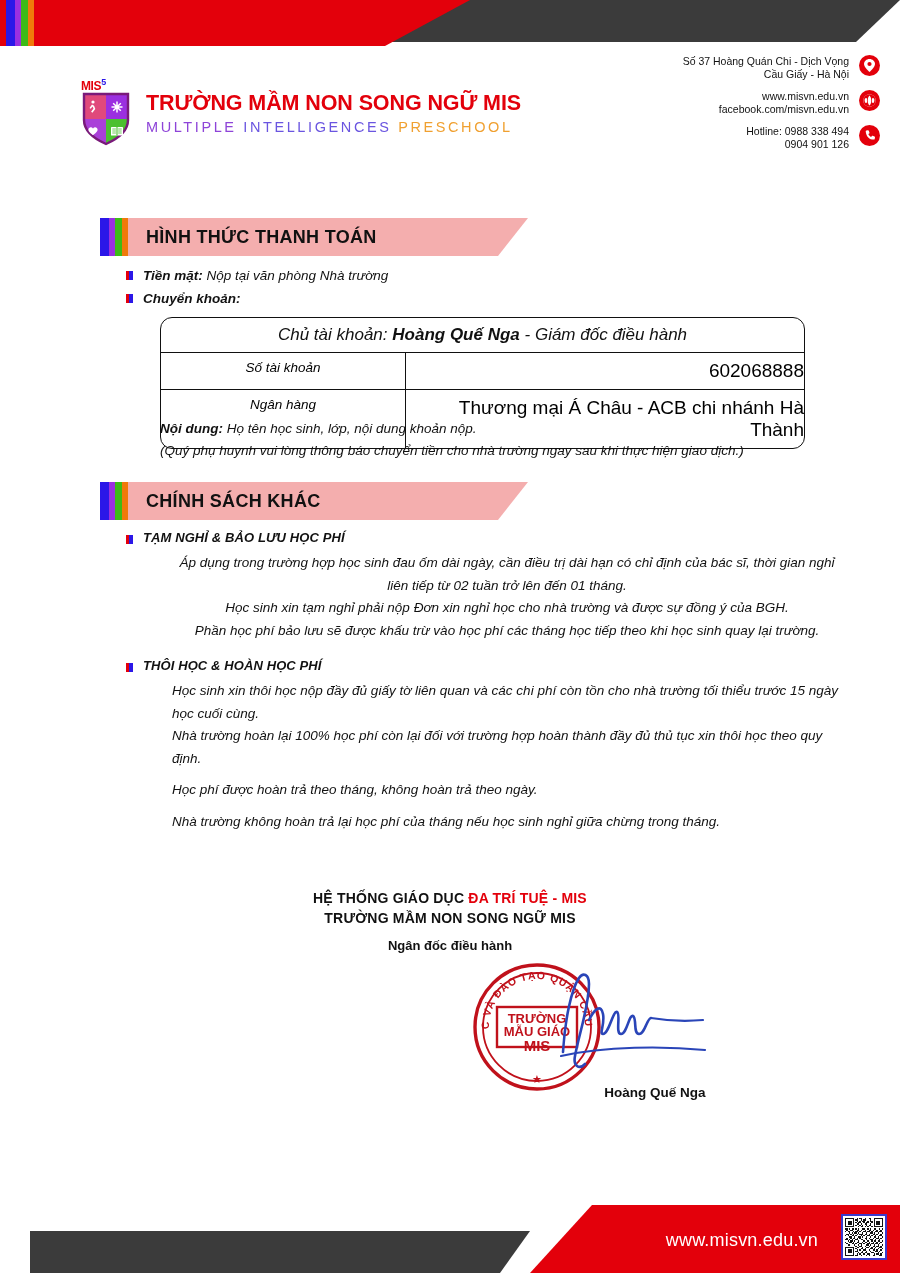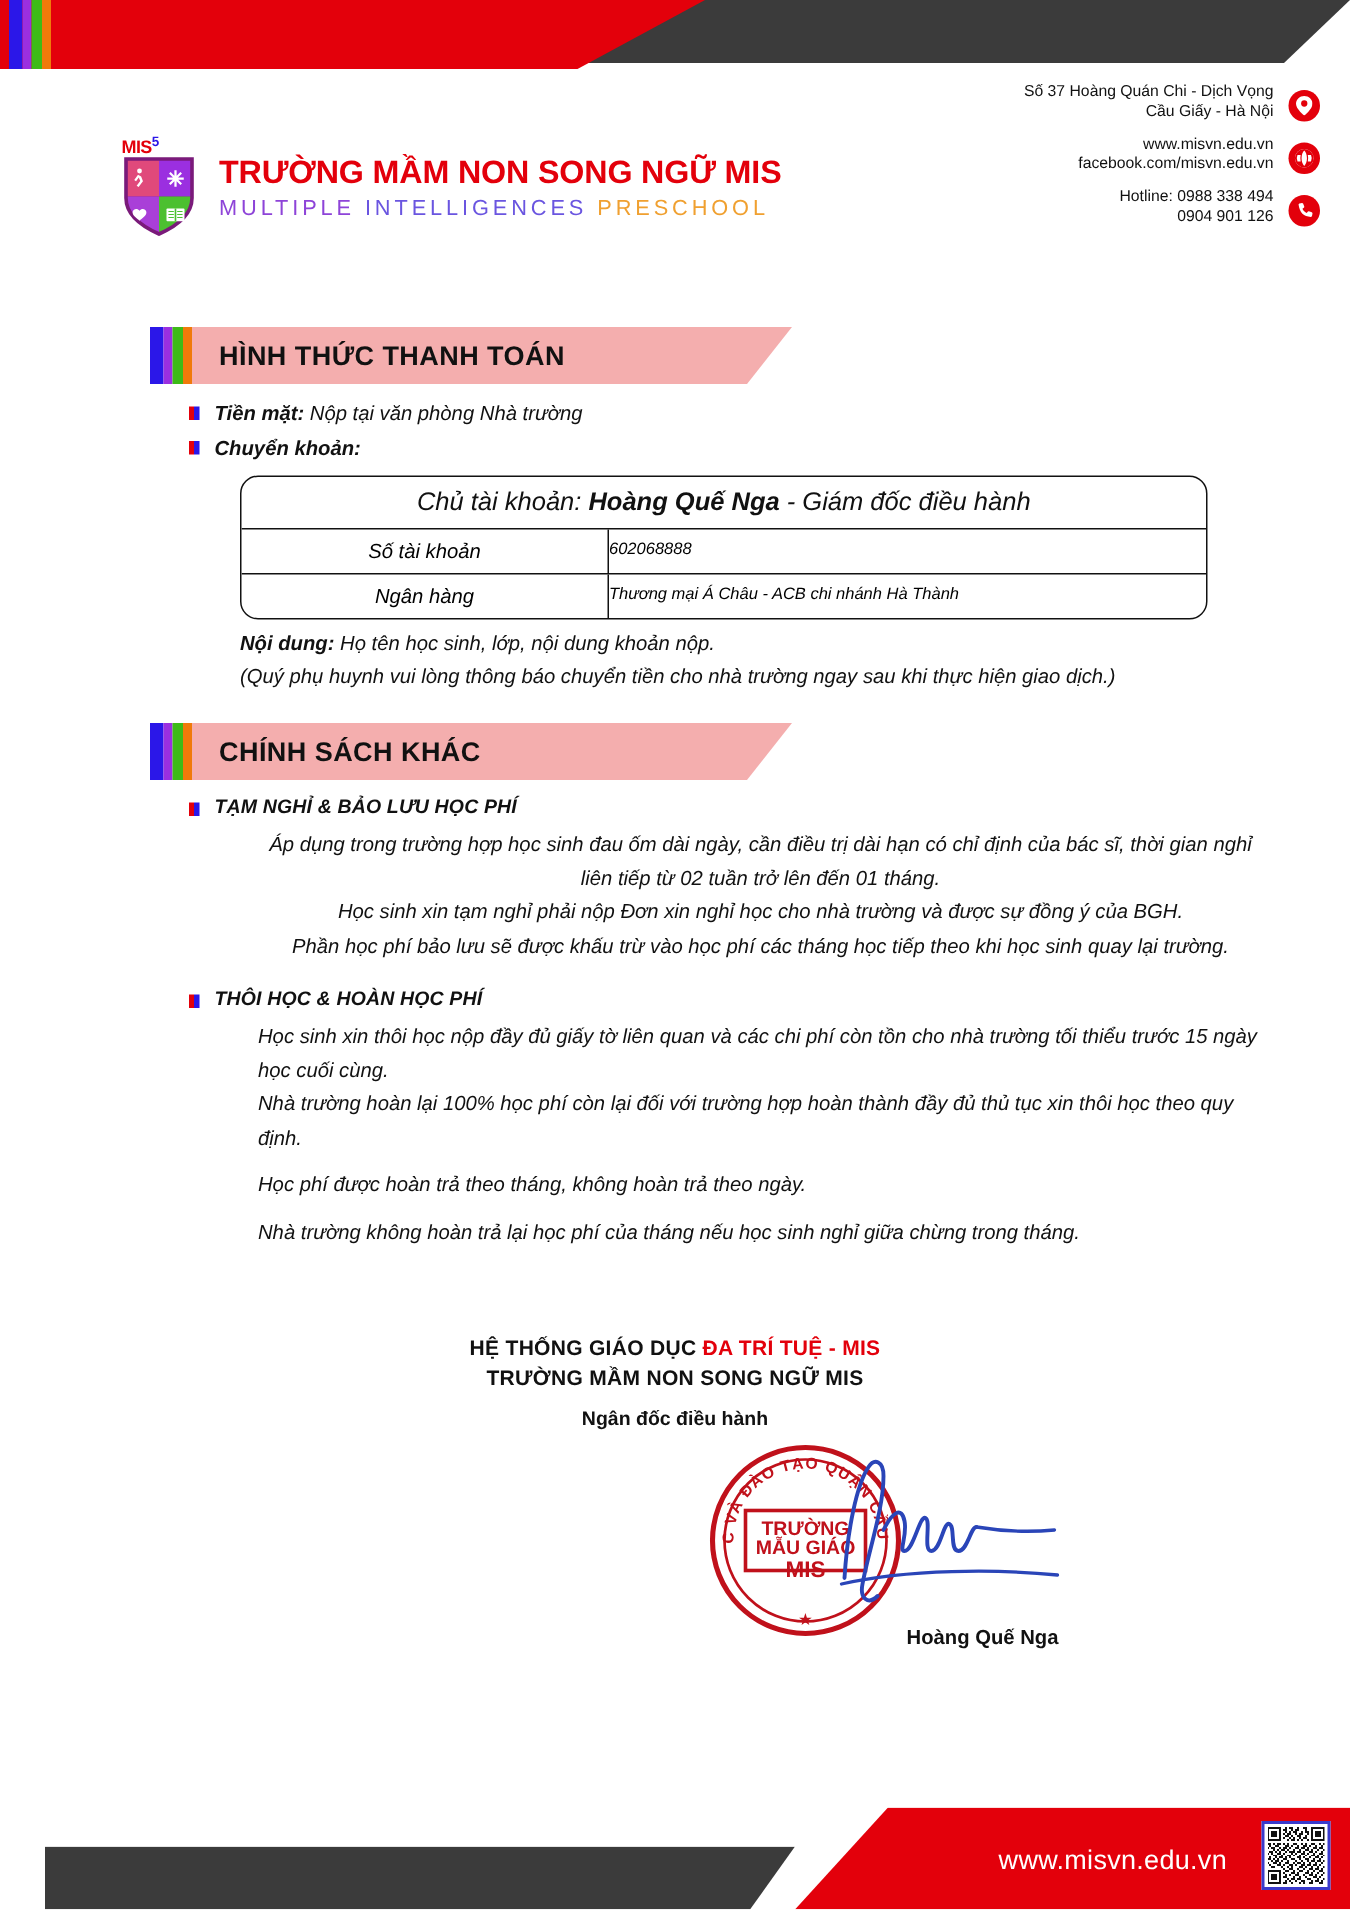--- a/index.html
+++ b/index.html
@@ -30,31 +30,31 @@
   .s-purple { width: 6px; background: #9b2fe0; }
   .s-green { width: 7px; background: #3dbb17; }
   .s-orange { width: 6px; background: #f07a0a; }
 
   
   .contact {
     position: absolute; right: 20px; top: 55px;
     display: flex; flex-direction: column; gap: 9px;
     align-items: flex-end;
   }
-  .c-row { display: flex; align-items: flex-end; gap: 10px; }
+  .c-row { display: flex; align-items: flex-start; gap: 10px; }
   .c-text { text-align: right; font-size: 10.5px; line-height: 13px; color: #111; white-space: nowrap; }
   .c-icon {
     width: 21px; height: 21px; border-radius: 50%;
     background: #e3000b; flex: 0 0 21px;
     display: flex; align-items: center; justify-content: center;
   }
   .c-icon svg { display: block; }
 
   
-  .logo { position: absolute; left: 78px; top: 92px; display: flex; align-items: center; gap: 12px; }
+  .logo { position: absolute; left: 78px; top: 80px; display: flex; align-items: center; gap: 12px; }
   .shield-wrap { position: relative; width: 56px; height: 66px; }
   .mis-sup { position: absolute; left: 3px; top: -3px; font-size: 12px; font-weight: bold; color: #e3000b; letter-spacing: -0.4px; z-index: 3; }
   .mis-sup sup { color: #2b17e8; font-size: 9px; }
   .logo-text { display: flex; flex-direction: column; gap: 3px; }
   .logo-t1 { font-size: 21.5px; font-weight: bold; color: #e3000b; letter-spacing: -0.1px; white-space: nowrap; }
   .logo-t2 { font-size: 14.5px; letter-spacing: 2.6px; white-space: nowrap; }
   .lt-mul { color: #8e44d8; }
   .lt-int { color: #6a55e0; }
   .lt-pre { color: #f0a030; }
 
@@ -84,21 +84,21 @@
     position: absolute; left: 160px; top: 317px; width: 645px;
     border: 1.6px solid #111; border-radius: 12px; overflow: hidden;
     background: #fff;
   }
   .acct-row { display: flex; border-top: 1.4px solid #111; }
   .acct-row:first-child { border-top: none; }
   .acct-head { justify-content: center; padding: 7px 0; }
   .acct-head .cell-full { text-align: left; font-size: 17px; font-style: italic; color: #111; }
   .acct-head .cell-full b { font-weight: bold; }
   .acct-c1 { width: 245px; border-right: 1.4px solid #111; text-align: center; padding: 7px 0; font-size: 13.5px; font-style: italic; }
-  .acct-c2 { flex: 1; text-align: left; padding: 7px 0; font-size: 11px; font-style: italic; }
+  .acct-c2 { flex: 1; text-align: right; padding: 7px 0; font-size: 19px; }
 
   
   .note { position: absolute; left: 160px; font-size: 13.5px; font-style: italic; color: #111; line-height: 21px; }
   .note b { font-weight: bold; }
 
   .policy-head { font-size: 13px; font-weight: bold; font-style: italic; color: #111; letter-spacing: 0.1px; }
   .policy-body { position: absolute; left: 172px; font-size: 13.5px; font-style: italic; color: #111; line-height: 22.5px; }
 
   
   .sig { position: absolute; left: 0; top: 890px; width: 900px; text-align: center; }

